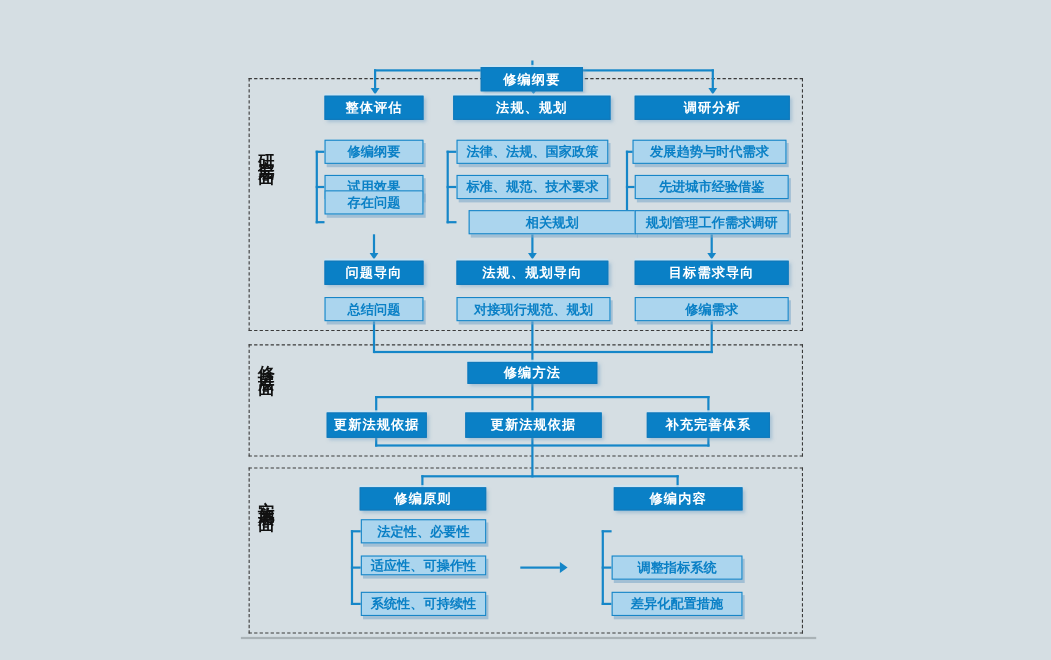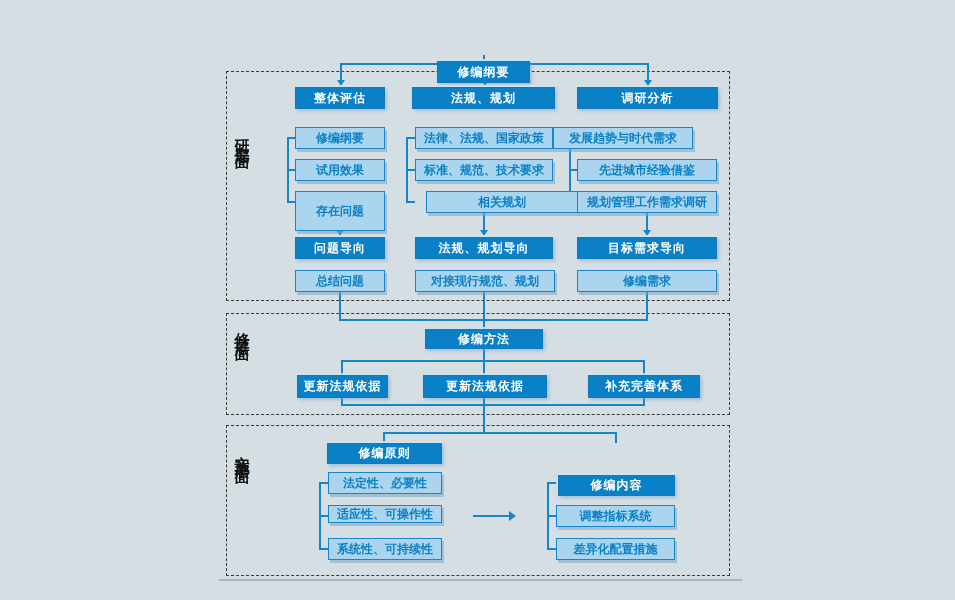--- a/index.html
+++ b/index.html
@@ -148,45 +148,45 @@
   <div class="arrow-right" style="left:509px;top:511px;"></div>
 
   <div class="box-solid" style="left:437px;top:33px;width:93px;height:22px;margin-top:28px;">修编纲要</div>
 
   <div class="box-solid" style="left:295px;top:87px;width:90px;height:22px;">整体评估</div>
   <div class="box-solid" style="left:412px;top:87px;width:143px;height:22px;">法规、规划</div>
   <div class="box-solid" style="left:577px;top:87px;width:141px;height:22px;">调研分析</div>
 
   <div class="box-light" style="left:295px;top:127px;width:90px;height:22px;">修编纲要</div>
   <div class="box-light" style="left:295px;top:159px;width:90px;height:22px;">试用效果</div>
-  <div class="box-light" style="left:295px;top:191px;width:90px;height:40px;">存在问题</div>
+  <div class="box-light" style="left:295px;top:173px;width:90px;height:22px;">存在问题</div>
 
   <div class="box-light" style="left:415px;top:127px;width:138px;height:22px;">法律、法规、国家政策</div>
   <div class="box-light" style="left:415px;top:159px;width:138px;height:22px;">标准、规范、技术要求</div>
   <div class="box-light" style="left:426px;top:191px;width:152px;height:22px;">相关规划</div>
 
-  <div class="box-light" style="left:553px;top:127px;width:140px;height:22px;">发展趋势与时代需求</div>
+  <div class="box-light" style="left:575px;top:127px;width:140px;height:22px;">发展趋势与时代需求</div>
   <div class="box-light" style="left:577px;top:159px;width:140px;height:22px;">先进城市经验借鉴</div>
   <div class="box-light" style="left:577px;top:191px;width:140px;height:22px;">规划管理工作需求调研</div>
 
   <div class="box-solid" style="left:295px;top:237px;width:90px;height:22px;">问题导向</div>
   <div class="box-solid" style="left:415px;top:237px;width:138px;height:22px;">法规、规划导向</div>
   <div class="box-solid" style="left:577px;top:237px;width:140px;height:22px;">目标需求导向</div>
 
   <div class="box-light" style="left:295px;top:270px;width:90px;height:22px;">总结问题</div>
   <div class="box-light" style="left:415px;top:270px;width:140px;height:22px;">对接现行规范、规划</div>
   <div class="box-light" style="left:577px;top:270px;width:140px;height:22px;">修编需求</div>
 
   <div class="box-solid" style="left:425px;top:329px;width:118px;height:20px;">修编方法</div>
   <div class="box-solid" style="left:297px;top:375px;width:91px;height:23px;">更新法规依据</div>
   <div class="box-solid" style="left:423px;top:375px;width:124px;height:23px;">更新法规依据</div>
   <div class="box-solid" style="left:588px;top:375px;width:112px;height:23px;">补充完善体系</div>
 
   <div class="box-solid" style="left:327px;top:443px;width:115px;height:21px;">修编原则</div>
-  <div class="box-solid" style="left:558px;top:443px;width:117px;height:21px;margin-top:32px;">修编内容</div>
+  <div class="box-solid" style="left:558px;top:443px;width:117px;height:21px;">修编内容</div>
 
   <div class="box-light" style="left:328px;top:472px;width:114px;height:22px;">法定性、必要性</div>
   <div class="box-light" style="left:328px;top:505px;width:114px;height:18px;">适应性、可操作性</div>
   <div class="box-light" style="left:328px;top:538px;width:114px;height:22px;">系统性、可持续性</div>
 
   <div class="box-light" style="left:556px;top:505px;width:119px;height:22px;">调整指标系统</div>
   <div class="box-light" style="left:556px;top:538px;width:119px;height:22px;">差异化配置措施</div>
 
 </div>
 

